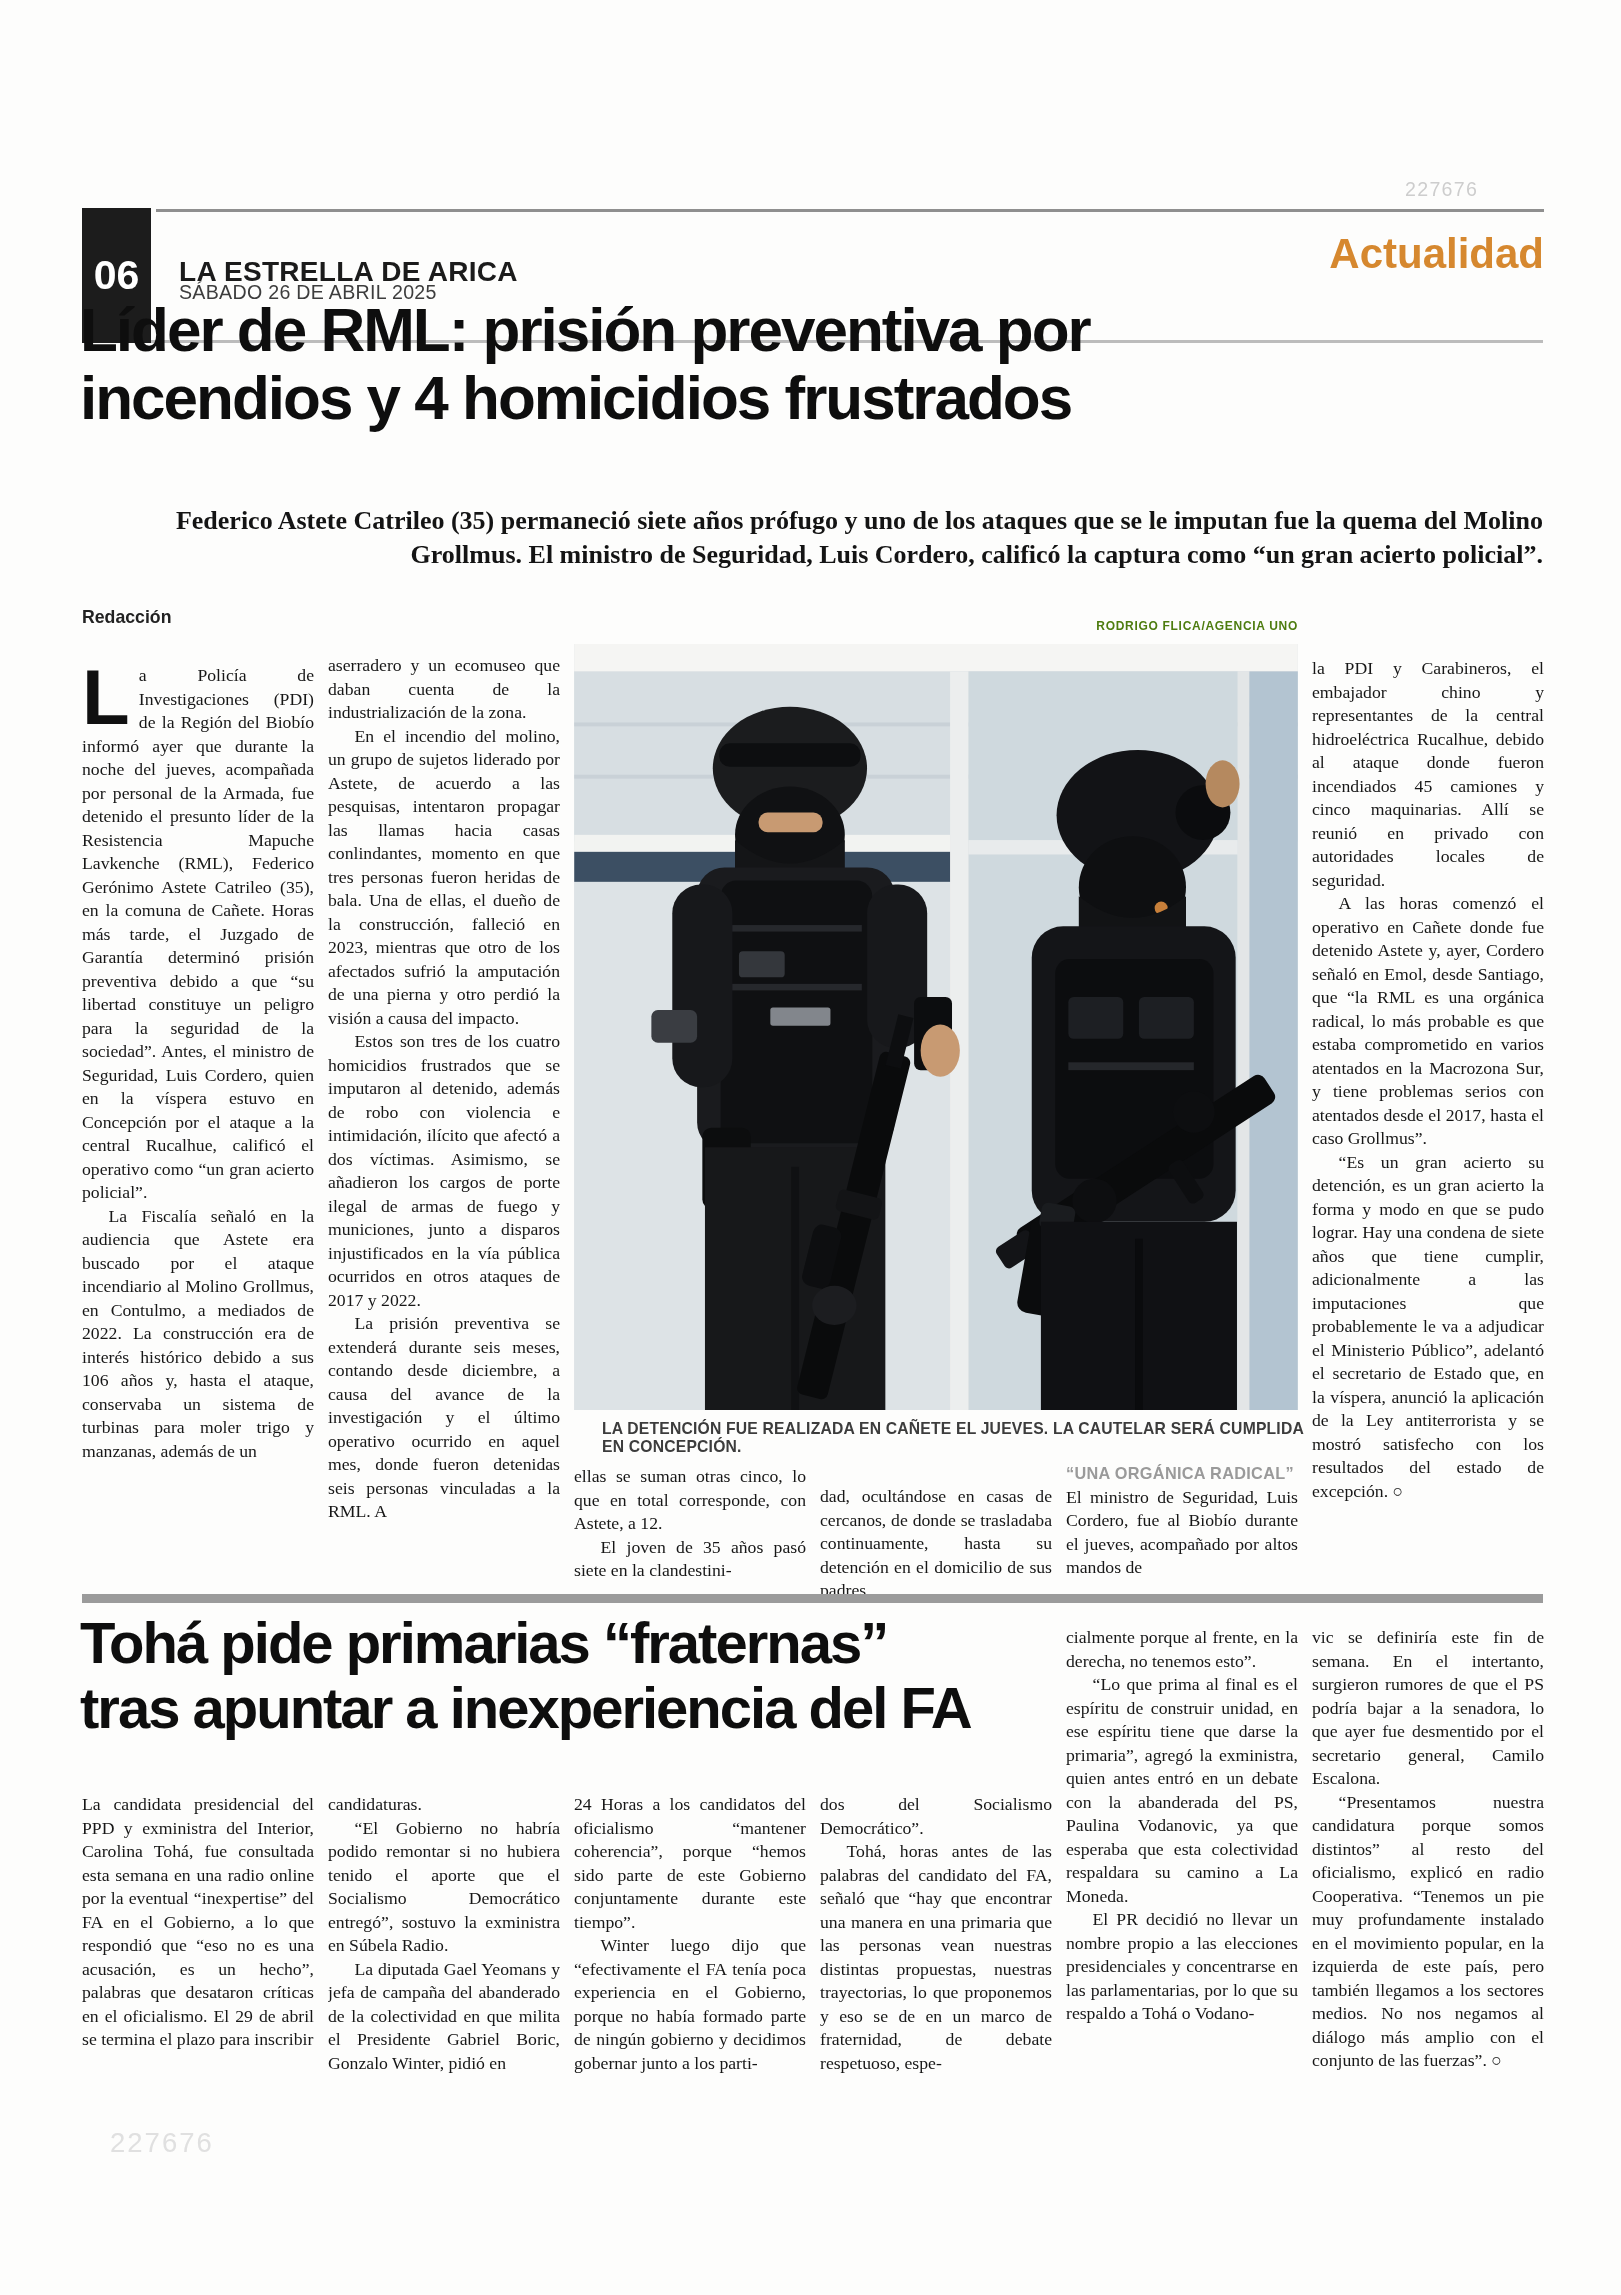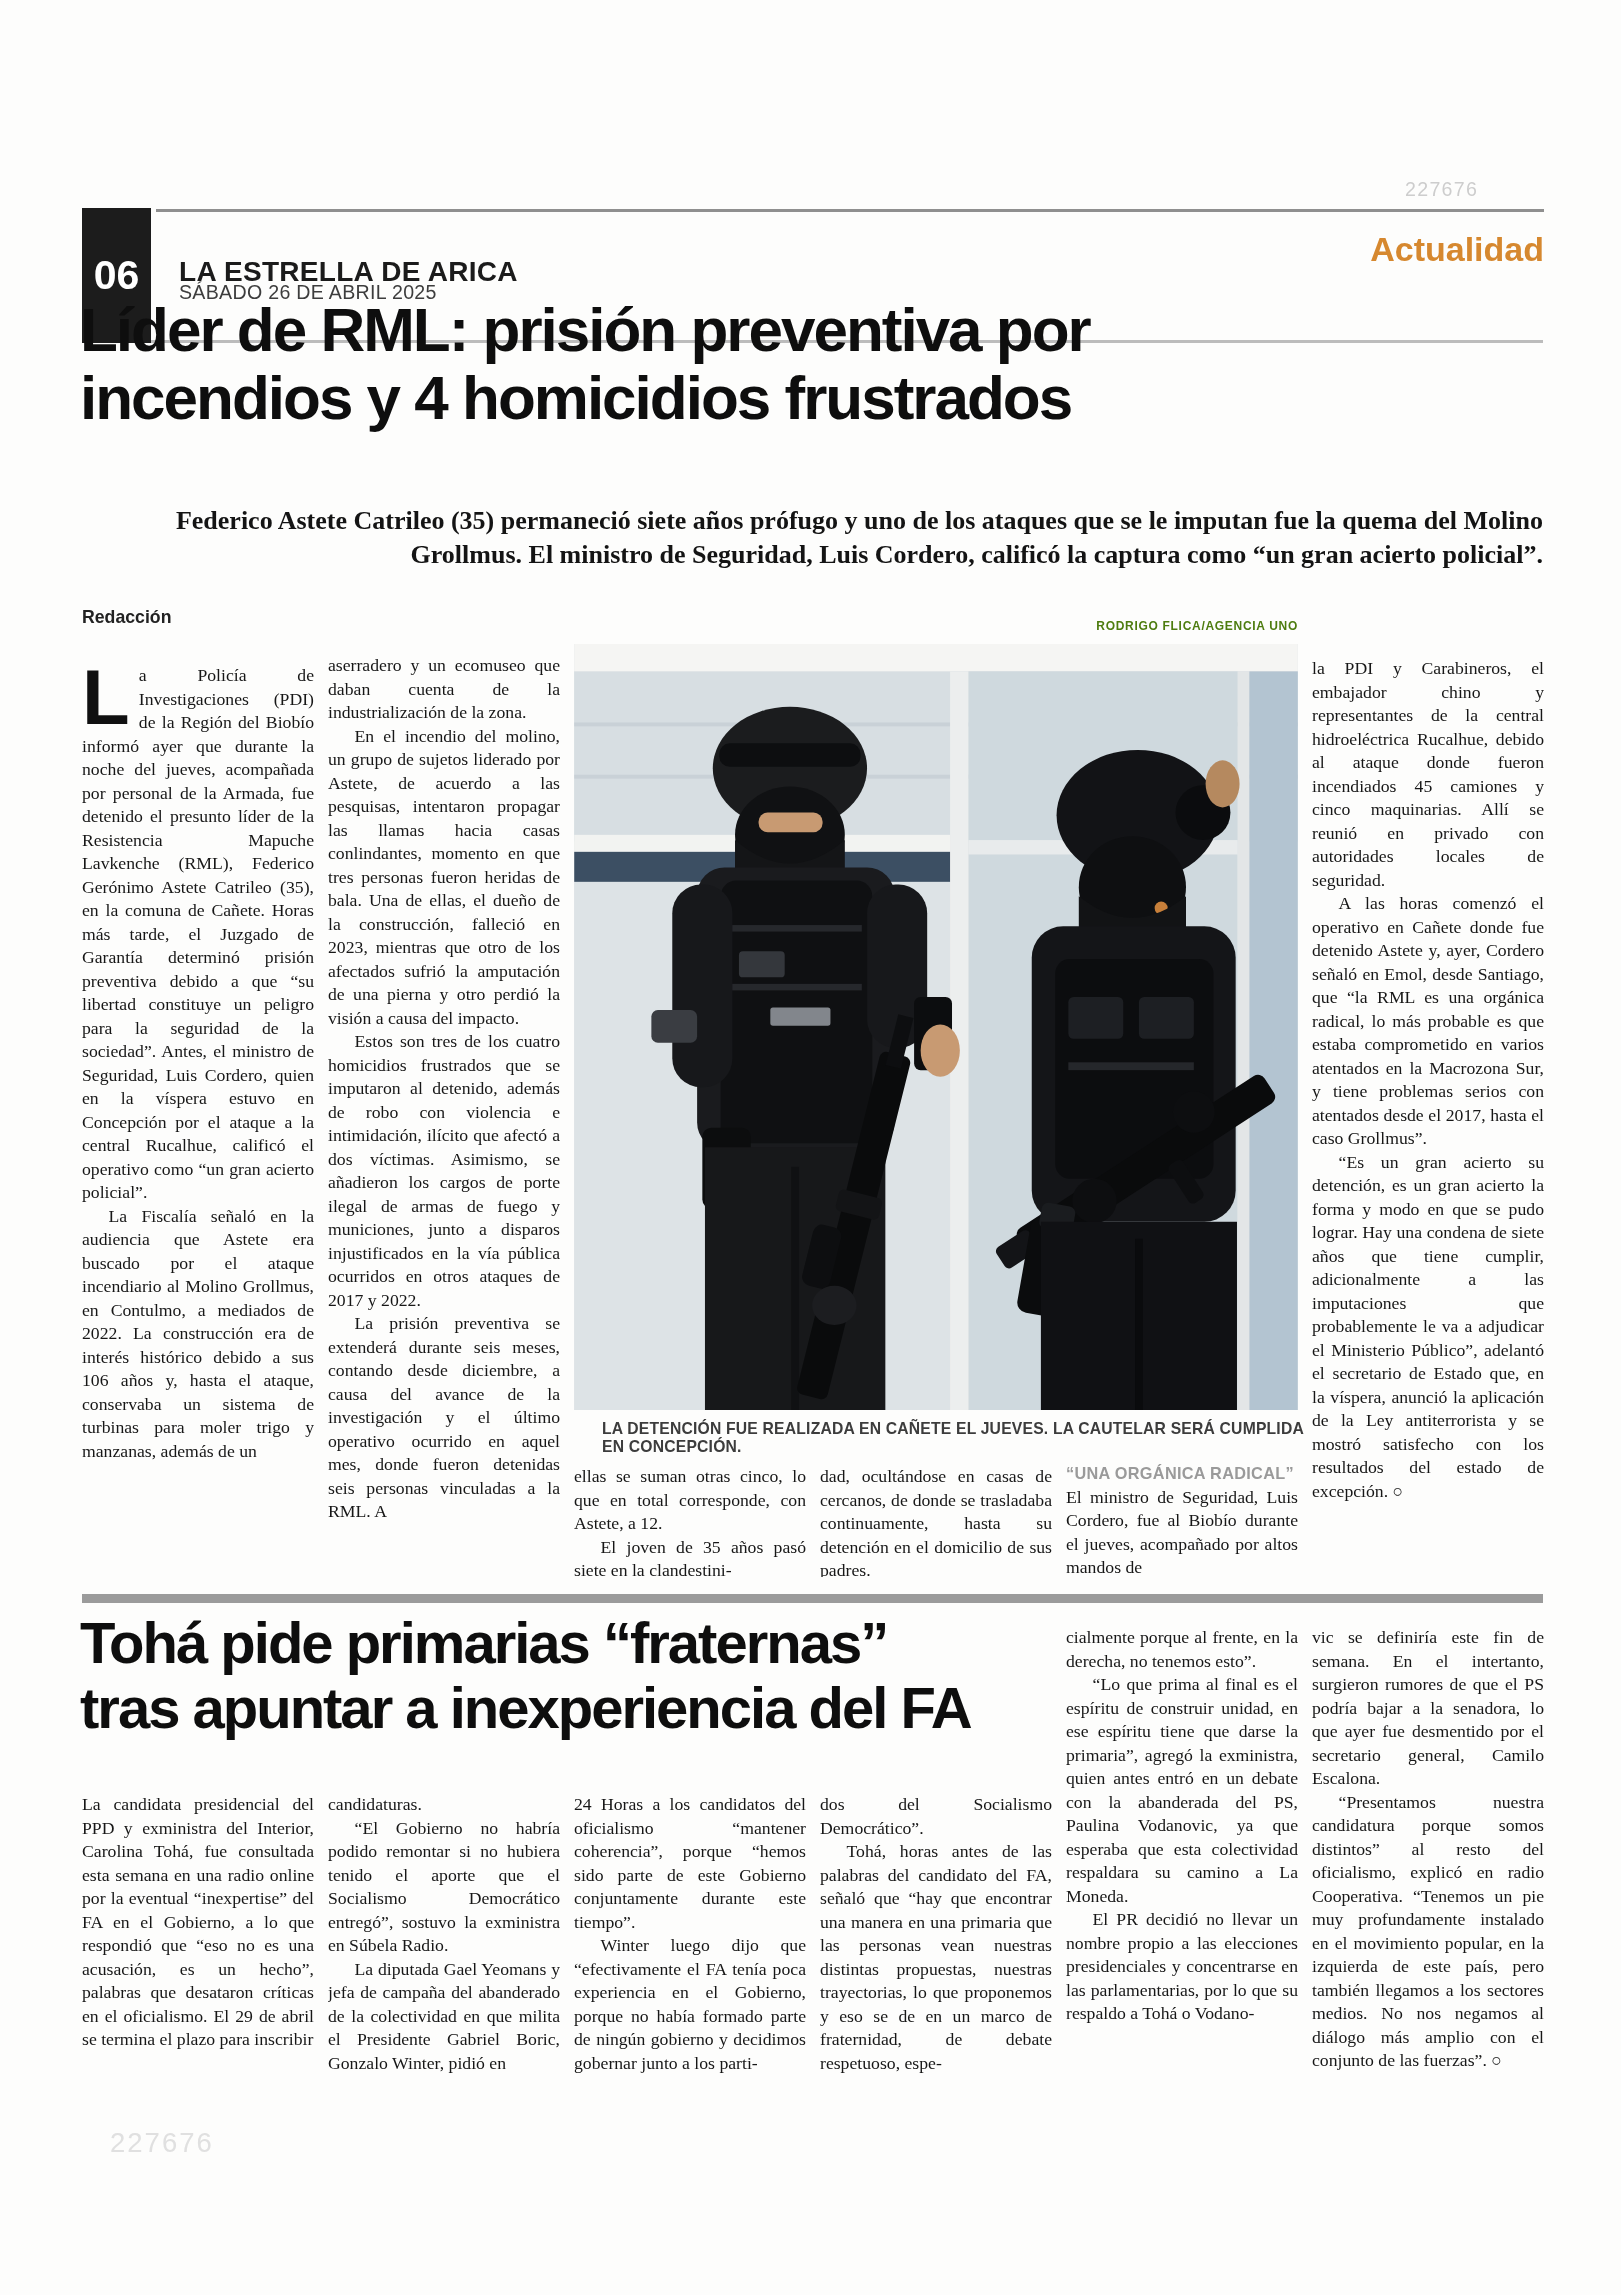--- a/index.html
+++ b/index.html
@@ -11,21 +11,21 @@
   .hdr-rule-top{position:absolute;left:156px;top:209px;width:1388px;height:2.6px;background:#8f8f8f;}
   .hdr-rule-bottom{position:absolute;left:82px;top:340px;width:1461px;height:3.3px;background:#bcbcbc;}
   .pagenum-box{position:absolute;left:82px;top:208px;width:69px;height:135px;background:#1c1c1c;
                display:flex;align-items:center;justify-content:center;}
   .pagenum{font-family:"Liberation Sans",sans-serif;font-weight:bold;font-size:41px;color:#fff;}
   .paper-name{position:absolute;left:179px;top:256px;font-family:"Liberation Sans",sans-serif;
               font-weight:bold;font-size:28px;color:#1b1b1b;letter-spacing:0.3px;}
   .paper-date{position:absolute;left:179px;top:281px;font-family:"Liberation Sans",sans-serif;
               font-size:19.6px;color:#3d3d3d;letter-spacing:0.3px;}
   .section-name{position:absolute;right:78px;top:230px;font-family:"Liberation Sans",sans-serif;
-                font-weight:bold;font-size:34px;}
+                font-weight:bold;font-size:42px;}
   
   .headline1{position:absolute;left:80px;top:296px;width:1465px;
              font-family:"Liberation Sans",sans-serif;font-weight:bold;font-size:62px;
              line-height:68px;letter-spacing:-2px;color:#0e0e0e;}
   .deck{position:absolute;left:82px;top:504px;width:1461px;font-weight:bold;
         font-size:26px;line-height:34px;color:#141414;text-align:right;}
   .byline{position:absolute;left:82px;top:607px;font-family:"Liberation Sans",sans-serif;
           font-weight:bold;font-size:17.7px;color:#222;}
   .col{position:absolute;width:232px;text-align:justify;font-size:17.7px;line-height:23.5px;
        color:#171717;overflow:hidden;}
@@ -39,21 +39,21 @@
   .photo-credit{position:absolute;left:574px;top:619px;width:724px;text-align:right;
                 font-family:"Liberation Sans",sans-serif;font-weight:bold;font-size:12px;
                 color:#4d7c0f;letter-spacing:0.7px;}
   .photo{position:absolute;left:574px;top:644px;width:724px;height:766px;overflow:hidden;
          background:#e6e8e9;}
   .caption{position:absolute;left:574px;top:1420px;width:724px;
            font-family:"Liberation Sans",sans-serif;font-weight:bold;font-size:15.7px;
            color:#3c3c3c;letter-spacing:0.2px;margin-left:28px;}
   .mini{top:1465px;height:112px;}
   .a1c3{left:574px;}
-  .a1c4{left:820px;}
+  .a1c4{left:820px;margin-top:20px;}
   .a1c5{left:1066px;top:1462px;height:116px;}
   .subhead{font-family:"Liberation Sans",sans-serif;font-weight:bold;font-size:16.3px;
            color:#9a9a9a;letter-spacing:0.3px;margin:0 0 3.9px 0;text-align:left;}
   
   .divider{position:absolute;left:82px;top:1594px;width:1461px;height:8.5px;background:#9b9b9b;}
   
   .headline2{position:absolute;left:80px;top:1610px;width:994px;
              font-family:"Liberation Sans",sans-serif;font-weight:bold;font-size:58px;
              line-height:65px;letter-spacing:-2px;color:#0e0e0e;}
   .a2col{top:1793px;height:405px;}

